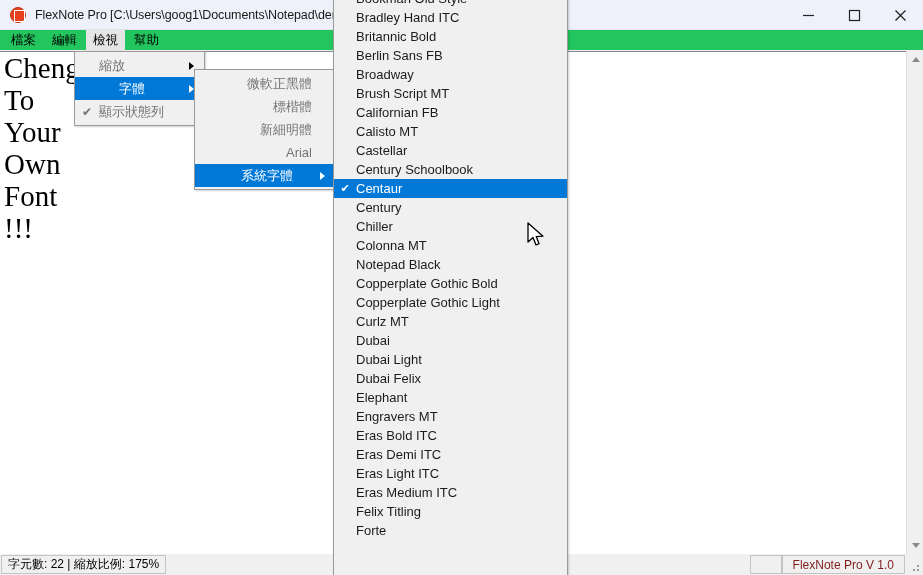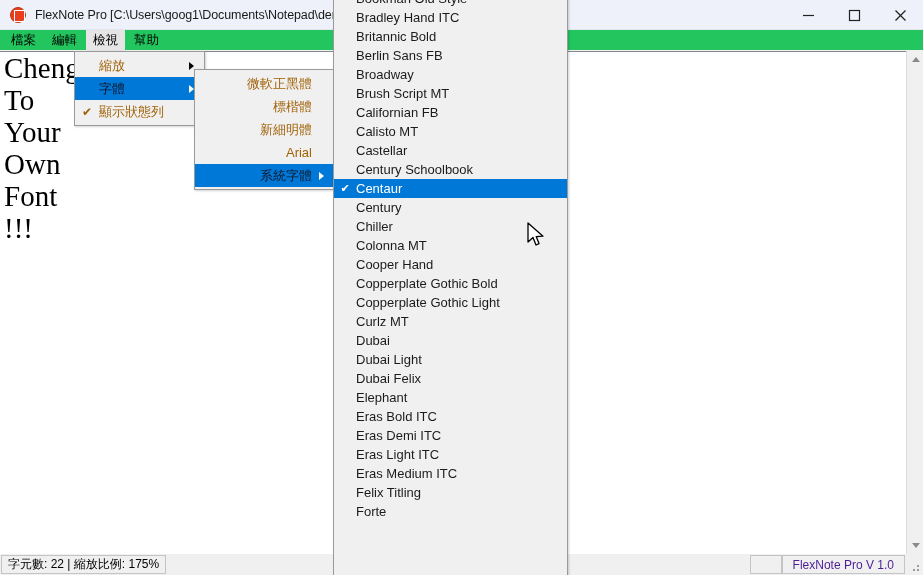--- a/index.html
+++ b/index.html
@@ -128,21 +128,21 @@
     width: 32px;
     border: 1px solid #c4c4c4;
     margin: 1px 0;
     background: #f0f0f0;
   }
   .status-right {
     border: 1px solid #c4c4c4;
     margin: 1px 0;
     padding: 0 10px;
     display: flex; align-items: center;
-    font-size: 12px; color: #4c1d95;
+    font-size: 12px; color: #7f1d1d;
     white-space: nowrap;
     background: #f0f0f0;
   }
   .status-grip {
     width: 18px;
     position: relative;
   }
   .status-grip::after {
     content: "";
     position: absolute; right: 3px; bottom: 3px;
@@ -157,25 +157,25 @@
   .menu-panel {
     position: absolute;
     background: #f0f0f0;
     border: 1px solid #9a9a9a;
     box-shadow: 1px 1px 2px rgba(0,0,0,0.18);
     padding: 2px 0;
   }
   .menu-row {
     display: flex; align-items: center;
     height: 23px;
-    font-size: 13px; color: #a16207;
+    font-size: 13px; color: #737373;
     padding: 0 4px 0 0;
     white-space: nowrap;
   }
-  .menu-row.sel { background: #0078d7; color: #0f172a; }
+  .menu-row.sel { background: #0078d7; color: #ffffff; gap: 20px; }
   .menu-check {
     width: 24px; flex: none;
     text-align: center;
     font-size: 12px; line-height: 1;
   }
   .menu-label { flex: 1; }
   .menu-arrow {
     width: 18px; flex: none;
     display: flex; align-items: center; justify-content: center;
   }
@@ -389,21 +389,21 @@
       <div class="sysfont-row">
         <span class="sysfont-check"></span>
         <span class="sysfont-label">Chiller</span>
       </div>
       <div class="sysfont-row">
         <span class="sysfont-check"></span>
         <span class="sysfont-label">Colonna MT</span>
       </div>
       <div class="sysfont-row">
         <span class="sysfont-check"></span>
-        <span class="sysfont-label">Cooper Hand</span>
+        <span class="sysfont-label">Notepad Black</span>
       </div>
       <div class="sysfont-row">
         <span class="sysfont-check"></span>
         <span class="sysfont-label">Copperplate Gothic Bold</span>
       </div>
       <div class="sysfont-row">
         <span class="sysfont-check"></span>
         <span class="sysfont-label">Copperplate Gothic Light</span>
       </div>
       <div class="sysfont-row">
@@ -418,20 +418,24 @@
         <span class="sysfont-check"></span>
         <span class="sysfont-label">Dubai Light</span>
       </div>
       <div class="sysfont-row">
         <span class="sysfont-check"></span>
         <span class="sysfont-label">Dubai Felix</span>
       </div>
       <div class="sysfont-row">
         <span class="sysfont-check"></span>
         <span class="sysfont-label">Elephant</span>
+      </div>
+      <div class="sysfont-row">
+        <span class="sysfont-check"></span>
+        <span class="sysfont-label">Engravers MT</span>
       </div>
       <div class="sysfont-row">
         <span class="sysfont-check"></span>
         <span class="sysfont-label">Eras Bold ITC</span>
       </div>
       <div class="sysfont-row">
         <span class="sysfont-check"></span>
         <span class="sysfont-label">Eras Demi ITC</span>
       </div>
       <div class="sysfont-row">

